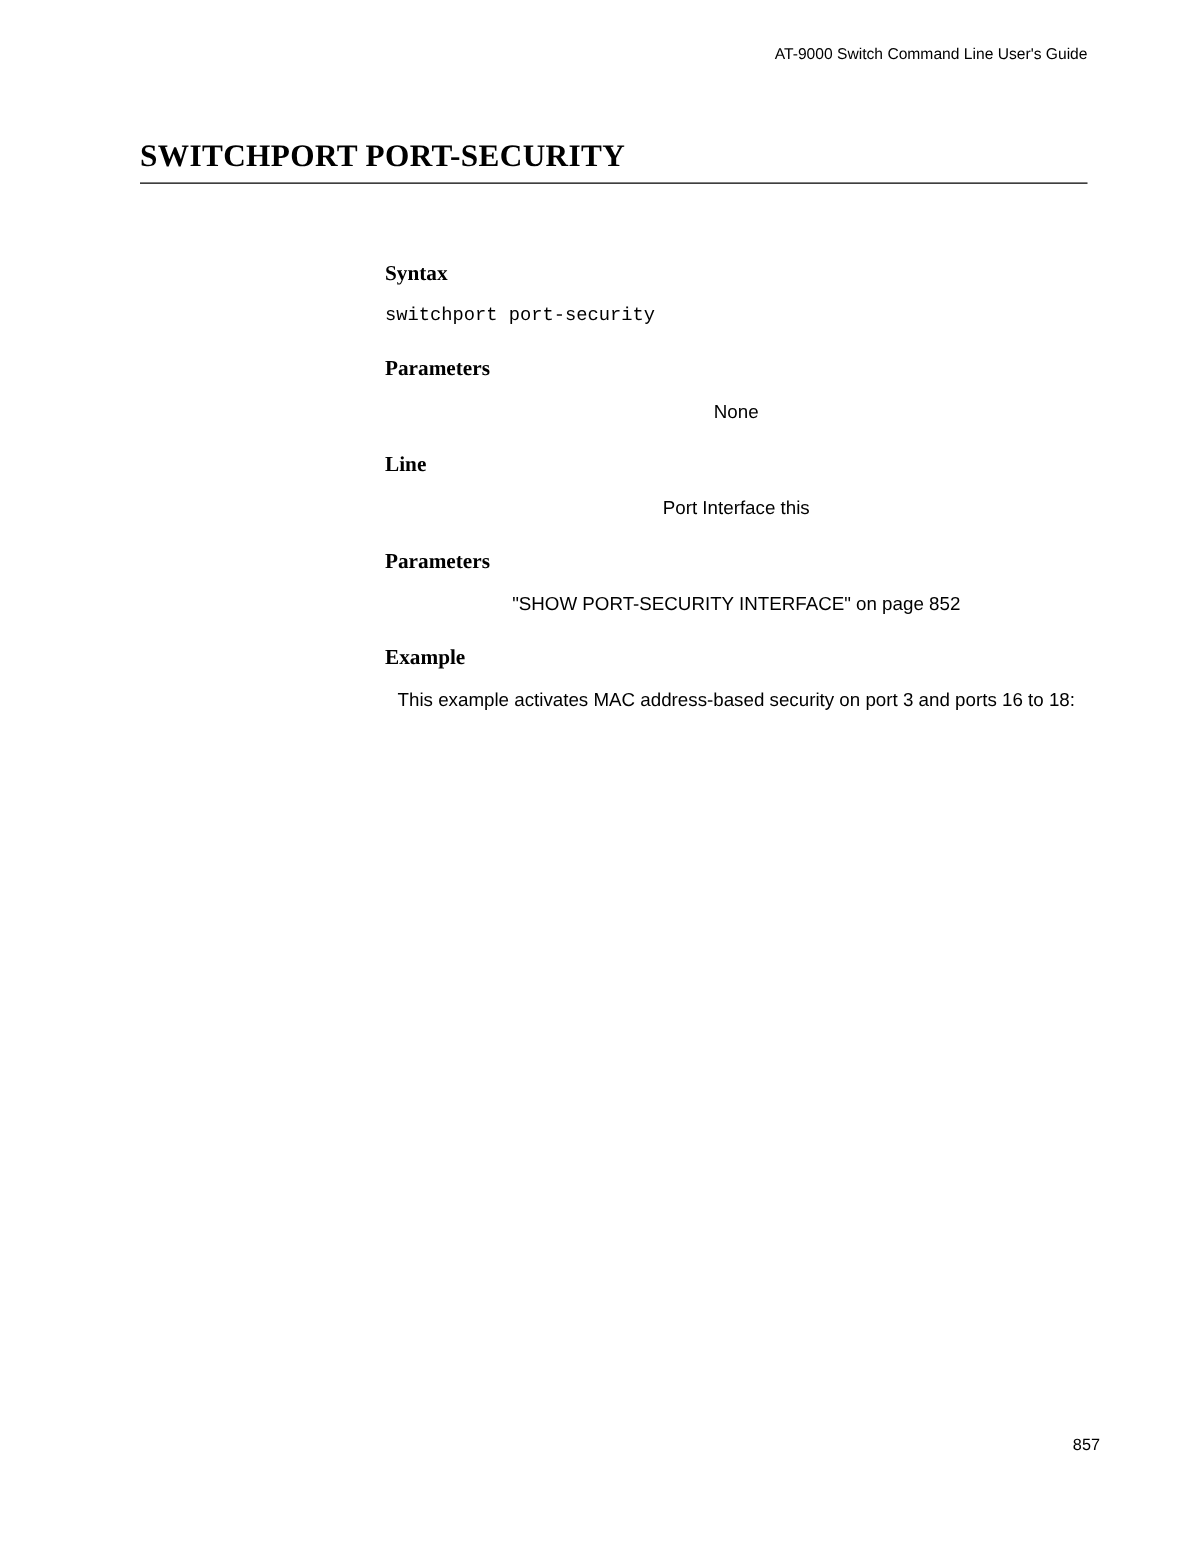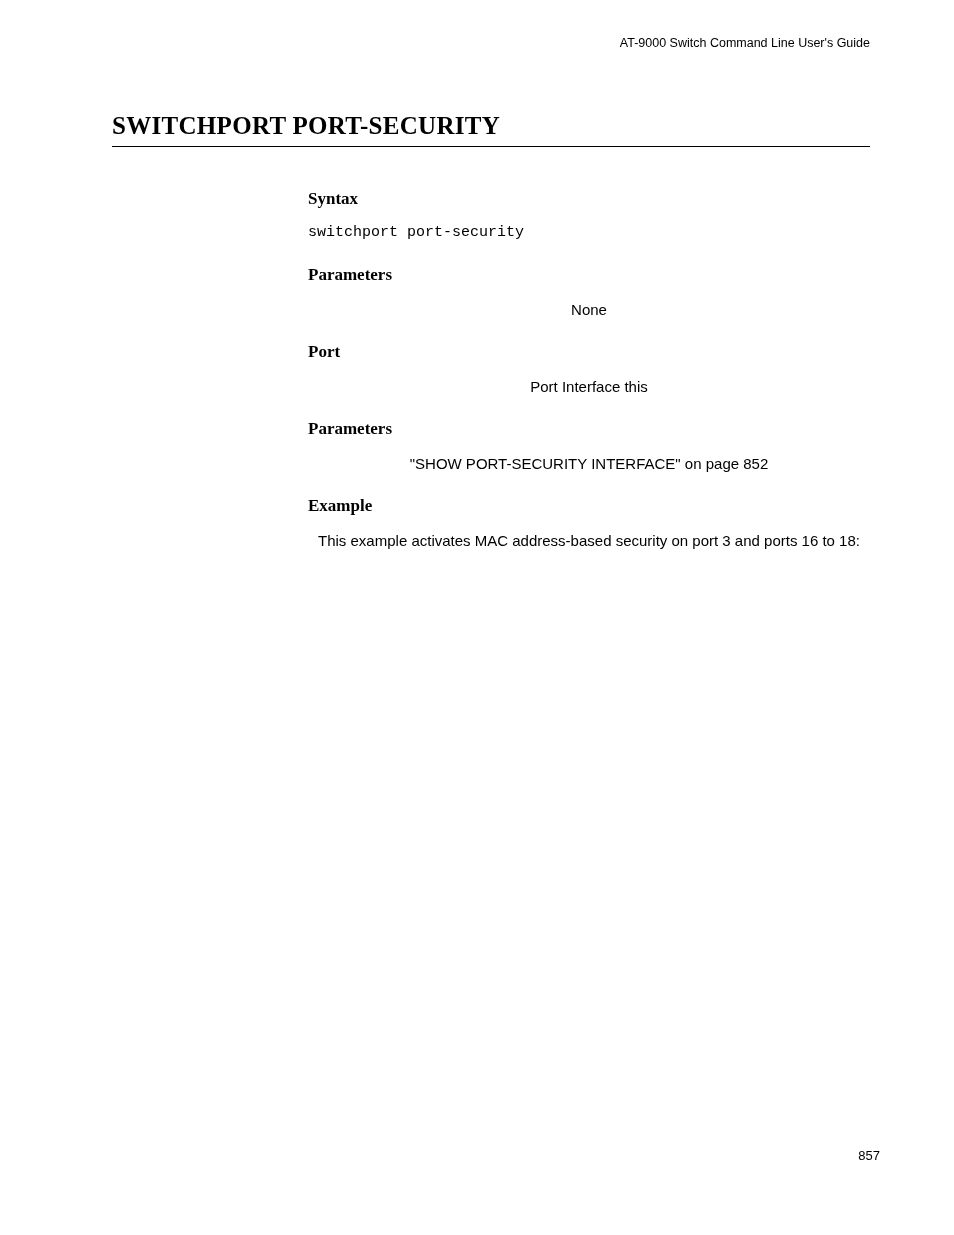--- a/index.html
+++ b/index.html
@@ -28,21 +28,21 @@
     .main-title {
       margin-top: 60px;
       font-family: "Times New Roman", Times, serif;
       font-weight: bold;
       font-size: 25px;
       letter-spacing: 0.3px;
       border-bottom: 1.5px solid #000;
       padding-bottom: 6px;
     }
     .content {
-      margin-top: 42px;
+      margin-top: 62px;
       margin-left: 196px;
       margin-right: 0;
     }
     .section-head {
       font-family: "Times New Roman", Times, serif;
       font-weight: bold;
       font-size: 17px;
       margin-bottom: 14px;
     }
     .section-head.mt { margin-top: 22px; }
@@ -77,21 +77,21 @@
   <h1 class="main-title">SWITCHPORT PORT-SECURITY</h1>
 
   <div class="content">
 
     <div class="section-head">Syntax</div>
     <div class="code-text">switchport port-security</div>
 
     <div class="section-head mt">Parameters</div>
     <div class="body-text">None</div>
 
-    <div class="section-head mt">Port</div>
+    <div class="section-head mt">Line</div>
     <div class="body-text">Port Interface this</div>
 
     <div class="section-head mt">Parameters</div>
 
     <div class="body-text">"SHOW PORT-SECURITY INTERFACE" on page 852</div>
 
     <div class="section-head mt">Example</div>
     <div class="body-text" style="margin-bottom:18px;">This example activates MAC address-based security on port 3 and ports 16 to 18:</div>
 
   </div>

